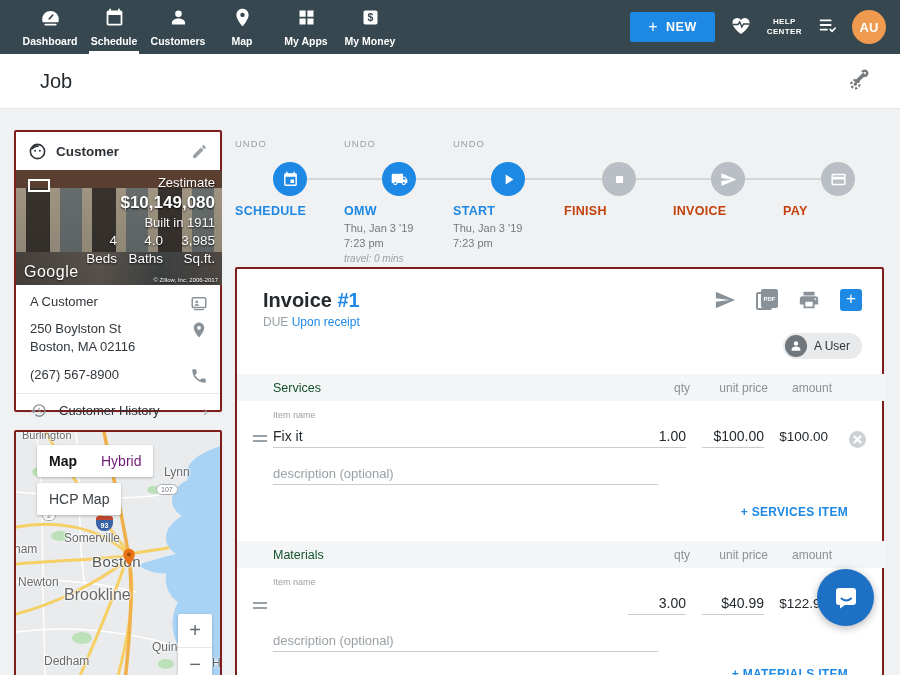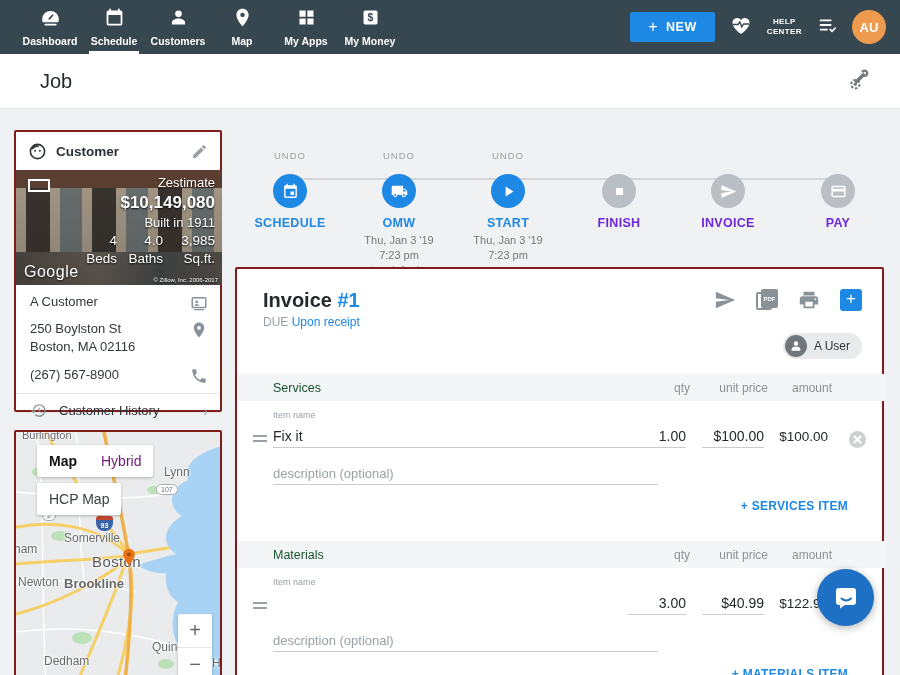--- a/index.html
+++ b/index.html
@@ -71,28 +71,28 @@
   .map-btn.sel { font-weight:bold; color:#111; }
   .hcp-btn { position:absolute; left:21px; top:51px; background:#fff; box-shadow:0 1px 3px rgba(0,0,0,.25); border-radius:2px; padding:8px 12px; font-size:14px; color:#3c4145; cursor:pointer; }
   .zoomctl { position:absolute; right:10px; top:182px; width:34px; background:#fff; box-shadow:0 1px 3px rgba(0,0,0,.25); border-radius:2px; }
   .zbtn { height:33px; display:flex; align-items:center; justify-content:center; font-size:20px; color:#63686c; cursor:pointer; }
   .zbtn + .zbtn { border-top:1px solid #e6e6e6; }
   .map-pin svg { width:20px; height:20px; }
 
   
   .timeline { position:absolute; left:235px; top:130px; width:649px; height:130px; }
   .tl-line { position:absolute; left:55px; top:48px; width:548px; height:2px; background:#d3d7da; }
-  .tl-step { position:absolute; top:12px; width:110px; text-align:center; }
+  .tl-step { position:absolute; top:0; width:110px; }
   .tl-undo { font-size:9.5px; color:#9aa1a6; letter-spacing:1px; height:14px; margin-top:8px; cursor:pointer; }
   .tl-circle { position:relative; width:34px; height:34px; border-radius:50%; margin:10px auto 0; display:flex; align-items:center; justify-content:center; cursor:pointer; }
   .tl-circle.done { background:#1e88e5; }
   .tl-circle.pending { background:#b9bfc4; }
   .tl-circle svg { width:17px; height:17px; fill:#fff; }
   .tl-label { margin-top:8px; font-size:12.5px; font-weight:bold; letter-spacing:.3px; }
-  .tl-label.done { color:#1e88e5; } .tl-label.pending { color:#6d28d9; }
+  .tl-label.done { color:#1e88e5; } .tl-label.pending { color:#c2410c; }
   .tl-date { font-size:11px; color:#75797d; margin-top:3px; line-height:1.4; }
   .tl-travel { font-size:10px; color:#9aa1a6; font-style:italic; margin-top:1px; }
 
   
   .inv-card { left:235px; top:267px; width:649px; height:430px; }
   .inv-head { position:relative; height:105px; }
   .inv-title { position:absolute; left:26px; top:20px; font-size:20px; font-weight:bold; color:#24292d; }
   .inv-title .num { color:#1e88e5; }
   .inv-due { position:absolute; left:26px; top:46px; font-size:12px; color:#9aa1a6; }
   .inv-due .val { color:#1e88e5; cursor:pointer; }
@@ -309,21 +309,21 @@
         </g>
         <path d="M88 0 C 96 40 106 82 112 120 C 118 152 114 206 108 258" fill="none" stroke="#f0b049" stroke-width="3.5"></path>
       </svg>
 
       <span class="map-label" style="left:6px; top:-3px;">Burlington</span>
       <span class="map-label" style="left:148px; top:33px; font-size:12px;">Lynn</span>
       <span class="map-label" style="left:48px; top:99px; font-size:12px;">Somerville</span>
       <span class="map-label big" style="left:76px; top:121px; font-weight:normal;">Boston</span>
       <span class="map-label" style="left:-2px; top:110px; font-size:12px;">ham</span>
       <span class="map-label" style="left:2px; top:143px; font-size:12px;">Newton</span>
-      <span class="map-label" style="left:48px; top:144px; font-size:13px;font-weight:bold;">Brookline</span>
+      <span class="map-label" style="left:48px; top:154px; font-size:16px;">Brookline</span>
       <span class="map-label" style="left:136px; top:208px; font-size:12px;">Quincy</span>
       <span class="map-label" style="left:28px; top:222px; font-size:12px;">Dedham</span>
       <span class="map-label" style="left:196px; top:224px; font-size:12px;">Hi</span>
 
       <span class="shield" style="left:140px; top:52px;">107</span>
       <span class="shield" style="left:26px; top:78px;">2</span>
       <span class="i93" style="left:80px; top:84px;">93</span>
 
       <span class="map-pin" style="position:absolute; left:103px; top:115px;"><svg viewBox="0 0 24 24">
             <path d="M12 2C8.13 2 5 5.13 5 9c0 5.25 7 13 7 13s7-7.75 7-13c0-3.87-3.13-7-7-7z" fill="#ea7317"></path>
@@ -449,21 +449,21 @@
     <input class="fld num" style="top: 155px; right: 196px; width: 58px;" value="1.00">
     <input class="fld num" style="top: 155px; right: 118px; width: 62px;" value="$100.00">
     <span class="amt" style="top:160px;">$100.00</span>
     <span class="rm-btn" style="top:162px;">
         <svg viewBox="0 0 10 10">
           <line x1="1" y1="1" x2="9" y2="9"></line>
           <line x1="9" y1="1" x2="1" y2="9"></line>
         </svg>
       </span>
     <input class="fld" style="left: 36px; top: 192px; width: 385px;" placeholder="description (optional)">
-    <span class="add-link" style="top:230px;">+ SERVICES ITEM</span>
+    <span class="add-link" style="top:236px;">+ SERVICES ITEM</span>
 
     <div class="sec-band" style="top:272px;">
       <span class="sname">Materials</span>
       <span class="col col-qty">qty</span>
       <span class="col col-unit">unit price</span>
       <span class="col col-amt">amount</span>
     </div>
     <span class="item-label" style="top:308px;">Item name</span>
     <span class="drag" style="top:333px;"></span>
     <input class="fld num" style="top: 322px; right: 196px; width: 58px;" value="3.00">

